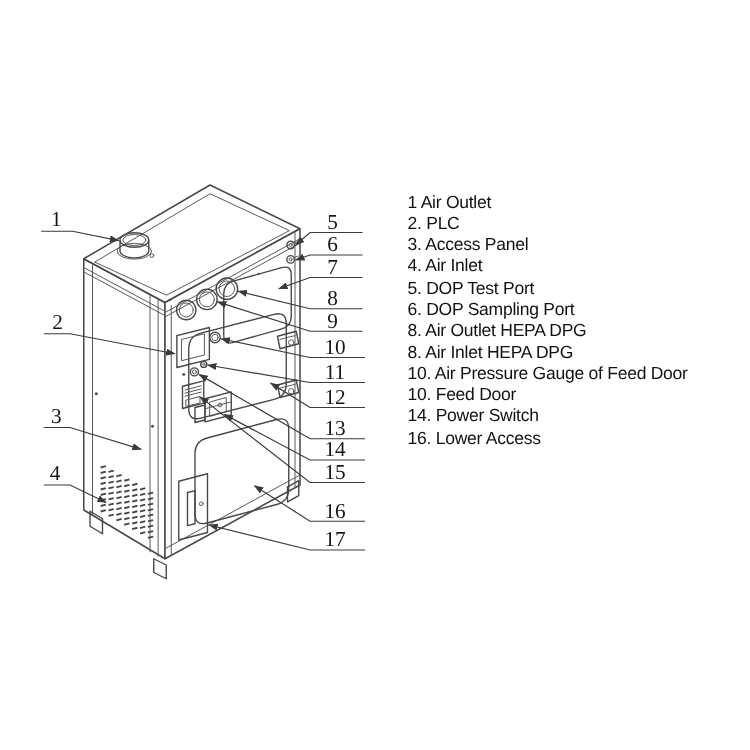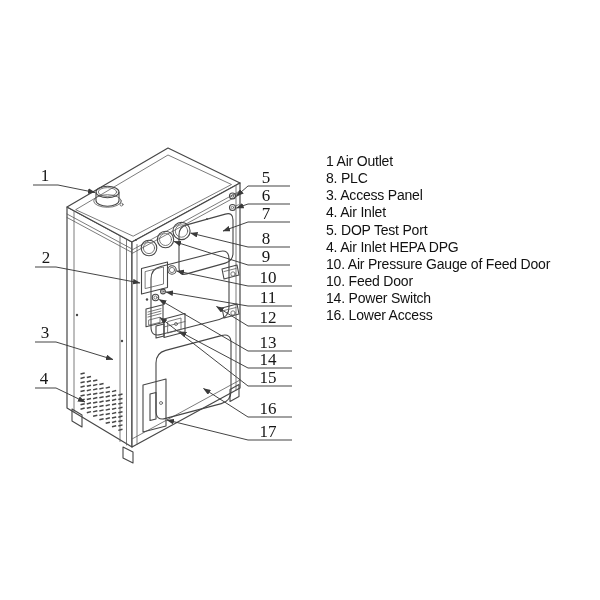--- a/index.html
+++ b/index.html
@@ -251,24 +251,26 @@
     <text class="callout-num" x="268" y="348">13</text>
     <text class="callout-num" x="268" y="365">14</text>
     <text class="callout-num" x="268" y="383">15</text>
     <text class="callout-num" x="268" y="414">16</text>
     <text class="callout-num" x="268" y="437">17</text>
   </g>
 </svg>
 
 <div id="legend">
   <div class="legend-item">1 Air Outlet</div>
-  <div class="legend-item">8. PLC</div>
+  <div class="legend-item">2. PLC</div>
   <div class="legend-item">3. Access Panel</div>
   <div class="legend-item">4. Air Inlet</div>
   <div class="legend-item">5. DOP Test Port</div>
-  <div class="legend-item">4. Air Inlet HEPA DPG</div>
+  <div class="legend-item">6. DOP Sampling Port</div>
+  <div class="legend-item">8. Air Outlet HEPA DPG</div>
+  <div class="legend-item">8. Air Inlet HEPA DPG</div>
   <div class="legend-item">10. Air Pressure Gauge of Feed Door</div>
   <div class="legend-item">10. Feed Door</div>
   <div class="legend-item">14. Power Switch</div>
   <div class="legend-item">16. Lower Access</div>
 </div>
 
 </div>
 
 </body></html>

